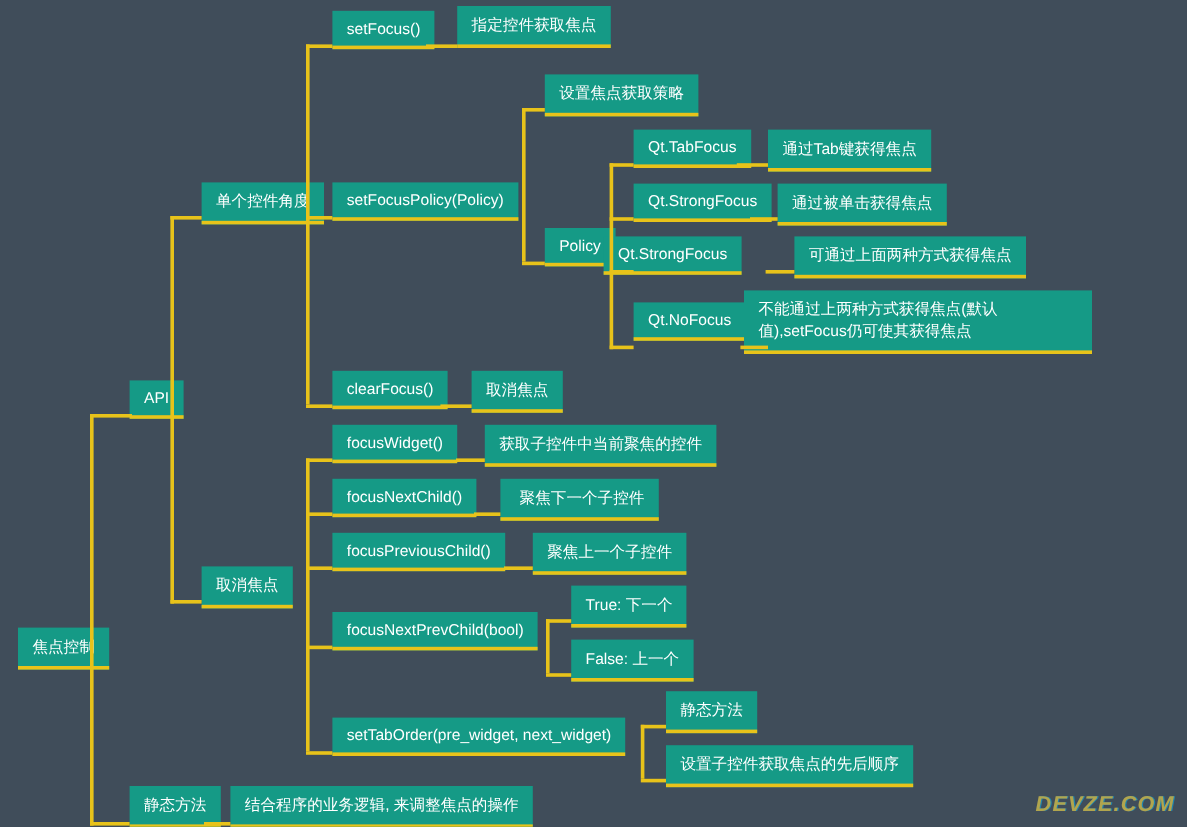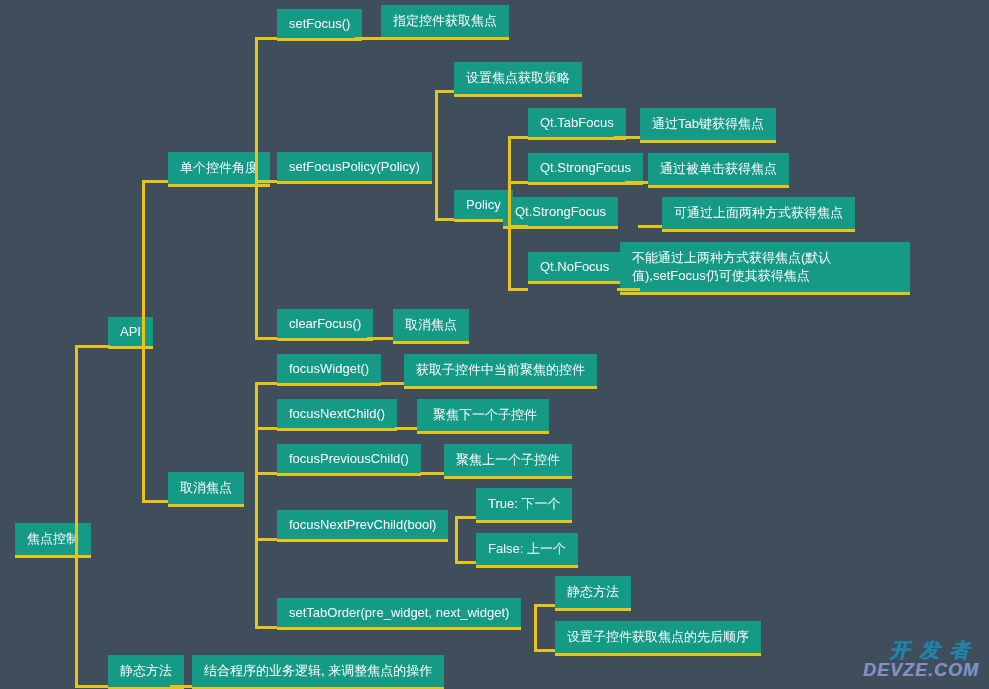--- a/index.html
+++ b/index.html
@@ -35,21 +35,21 @@
   .wm1 {
     color: #0aa8e6;
     font-size: 20px;
     font-weight: bold;
     letter-spacing: 10px;
     opacity: 0.6;
     font-style: italic;
     text-shadow: 1px 0 0 #0aa8e6;
   }
   .wm2 {
-    color: #c4b5fd;
+    color: #fde047;
     font-size: 18px;
     font-weight: bold;
     letter-spacing: 1px;
     opacity: 0.6;
     font-style: italic;
     margin-top: -4px;
     text-shadow: 1px 0 0 #0aa8e6;
   }
 </style>
 </head>
@@ -169,15 +169,14 @@
 
 <div class="line vline" style="left:455px; top:516px; height:45px;"></div>
 <div class="line hline" style="left:455px; top:516px; width:21px;"></div>
 <div class="line hline" style="left:455px; top:561px; width:21px;"></div>
 
 <div class="line vline" style="left:534px; top:604px; height:45px;"></div>
 <div class="line hline" style="left:534px; top:604px; width:21px;"></div>
 <div class="line hline" style="left:534px; top:649px; width:21px;"></div>
 
 <div class="watermark">
-  <div class="wm1">开发者</div>
   <div class="wm2">DEVZE.COM</div>
 </div>
 
 </body></html>

